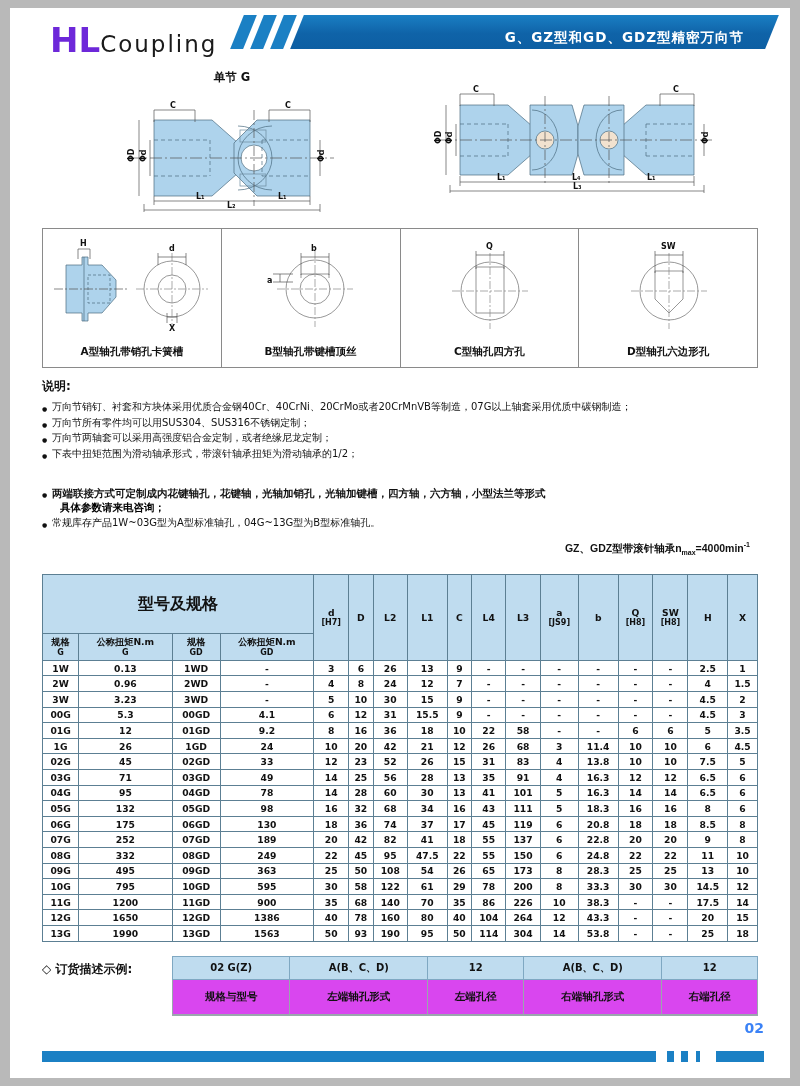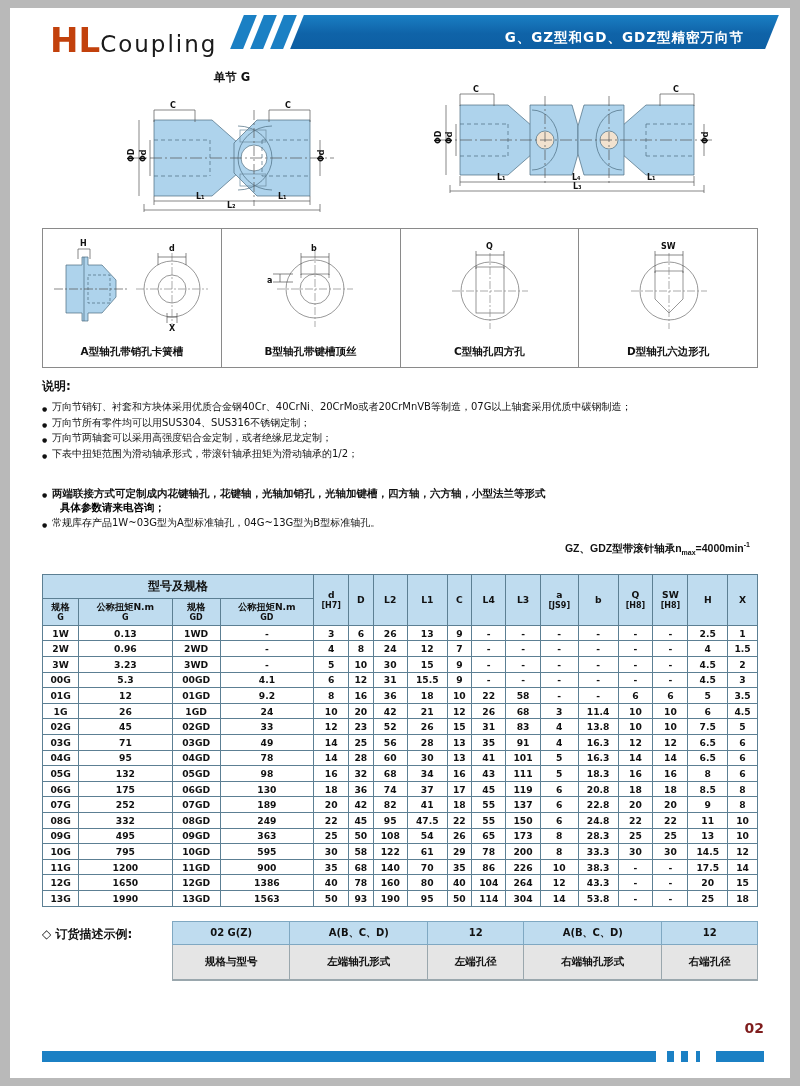--- a/index.html
+++ b/index.html
@@ -12,21 +12,21 @@
   .page {
     position: relative;
     width: 780px; height: 1070px;
     background: #fff;
     overflow: hidden;
   }
 
   
   .header { position: relative; height: 62px; }
   .logo { position: absolute; left: 40px; top: 12px; display: flex; align-items: baseline; }
-  .logo-hl { font-size: 34px; font-weight: bold; color: #c2410c; letter-spacing: 0px; font-family: "DejaVu Sans", sans-serif; }
+  .logo-hl { font-size: 34px; font-weight: bold; color: #6d28d9; letter-spacing: 0px; font-family: "DejaVu Sans", sans-serif; }
   .logo-coupling { font-size: 23px; color: #1a1a1a; letter-spacing: 2px; font-family: "DejaVu Sans", sans-serif; }
   .banner-wrap { position: absolute; left: 225px; top: 7px; right: 18px; height: 34px; }
   .stripe { position: absolute; top: 0; height: 34px; background: #1b80c4; transform: skewX(-22deg); }
   .s1 { left: 2px;  width: 13px; }
   .s2 { left: 22px; width: 13px; }
   .s3 { left: 42px; width: 13px; }
   .banner-main {
     position: absolute; left: 62px; right: 0; top: 0; height: 34px;
     background: linear-gradient(180deg,#1a7fc3 0%,#0f63a8 55%,#0d5fa3 100%);
     transform: skewX(-22deg);
@@ -64,34 +64,34 @@
   table.spec { border-collapse: collapse; margin: 0 32px; width: calc(100% - 64px); }
   table.spec th, table.spec td {
     border: 1px solid #5c7f93;
     text-align: center;
     font-size: 9.2px;
     color: #111;
     font-family: "DejaVu Sans", sans-serif;
   }
   table.spec th { background: #bfdcef; font-weight: bold; padding: 2px 1px; line-height: 1.25; }
   table.spec td { padding: 1.8px 1px; font-weight: bold; background: #fff; }
-  table.spec th.grp { font-size: 12px; padding: 4px 0; }
+  table.spec th.grp { font-size: 16px; padding: 19px 0; }
   .subsm { font-size: 8px; font-weight: bold; display: block; }
 
   
   .order { display: flex; align-items: flex-start; margin: 14px 32px 0 32px; gap: 30px; }
   .order-label { font-size: 12px; font-weight: bold; color: #111; white-space: nowrap; padding-top: 5px; font-family: "DejaVu Sans", sans-serif; }
   table.order-tbl { border-collapse: collapse; margin-left: 10px; flex: 1; }
   table.order-tbl td { text-align: center; font-size: 10px; font-weight: bold; color: #111; font-family: "DejaVu Sans", sans-serif; }
   table.order-tbl tr.head td { background: #bfdcef; border: 1px solid #7fa8c2; padding: 4px 2px; }
-  table.order-tbl tr.body td { background: #e5e5e5; border-left: 1px solid #9aa7ad; border-right: 1px solid #9aa7ad; border-bottom: 2px solid #9aa7ad; padding: 10px 2px; font-size: 10.5px; }
+  table.order-tbl tr.body td { background: #d946ef; border-left: 1px solid #9aa7ad; border-right: 1px solid #9aa7ad; border-bottom: 2px solid #9aa7ad; padding: 10px 2px; font-size: 10.5px; }
 
   
   .footer { position: absolute; left: 0; right: 0; bottom: 14px; height: 40px; }
-  .pg-num { position: absolute; right: 26px; top: -4px; font-size: 14px; font-weight: bold; color: #7f1d1d; font-family: "DejaVu Sans", sans-serif; }
+  .pg-num { position: absolute; right: 26px; top: -4px; font-size: 14px; font-weight: bold; color: #3b82f6; font-family: "DejaVu Sans", sans-serif; }
   .fbar { position: absolute; bottom: 2px; height: 11px; background: #1b80c4; }
   .fbar-main { left: 32px; right: 134px; }
   .fd { width: 7px; }
   .fd1 { right: 116px; }
   .fd2 { right: 102px; }
   .fd3 { right: 90px; width: 4px; }
   .fbar-end { right: 26px; width: 48px; }
 </style>
 </head>
 <body>

